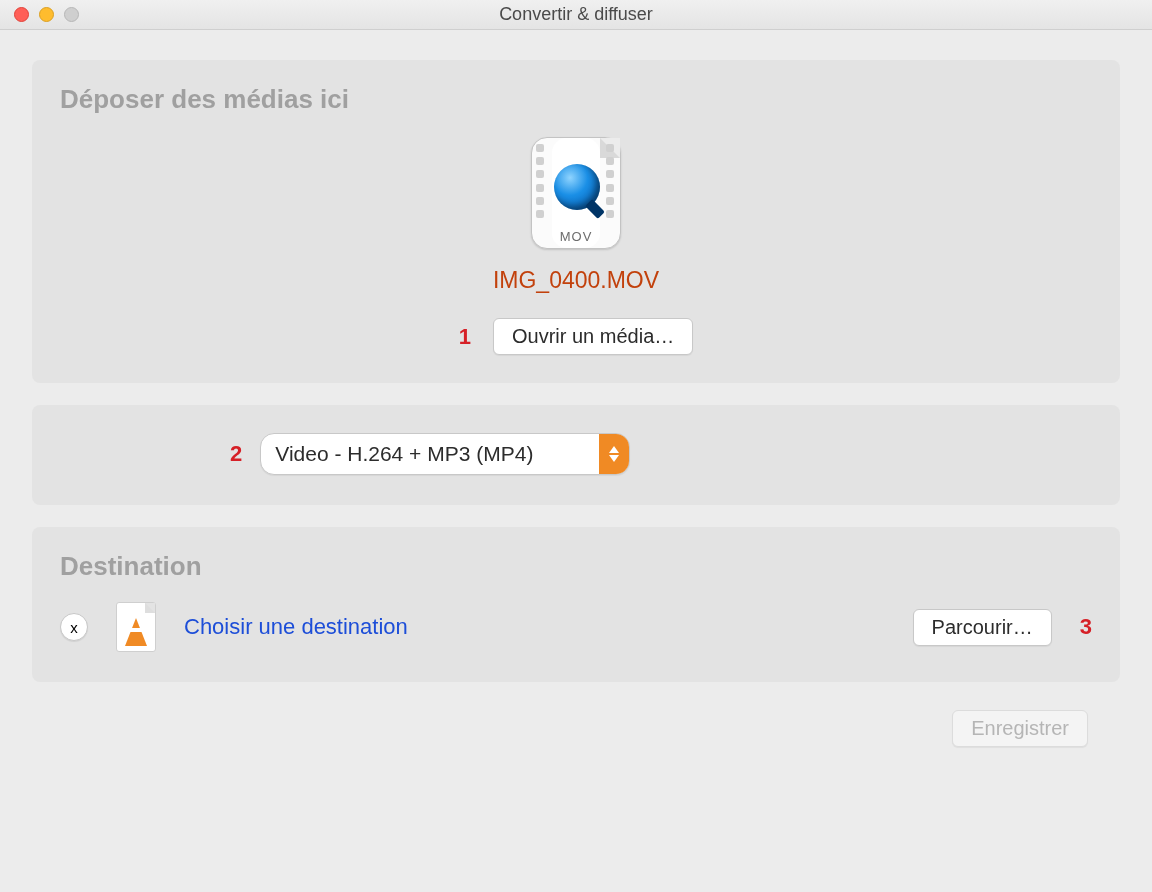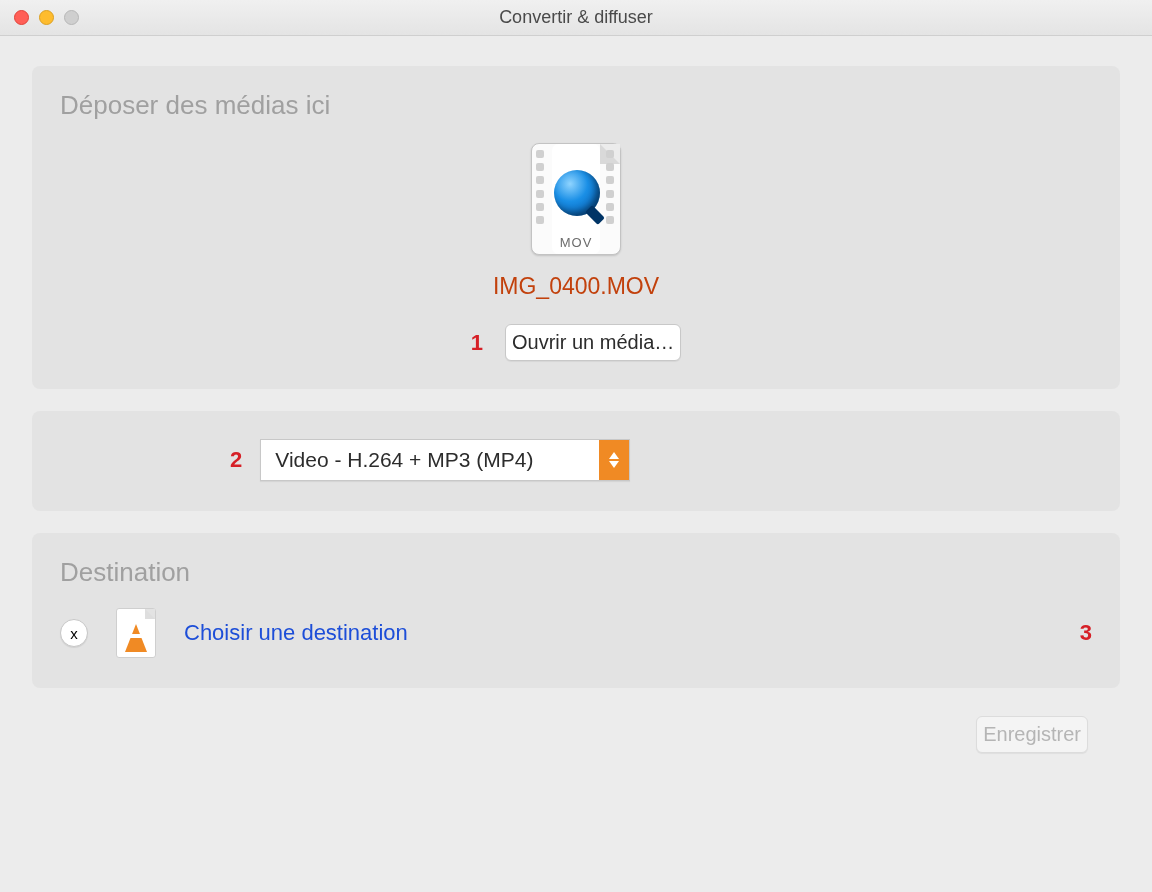--- a/index.html
+++ b/index.html
@@ -6,21 +6,21 @@
   body {
     width: 1152px;
     height: 892px;
     background: #ececec;
     font-family: -apple-system, "Helvetica Neue", Arial, sans-serif;
     font-size: 15px;
     overflow: hidden;
     color: #2c2c2c;
   }
   .titlebar {
-    height: 36px;
+    height: 30px;
     background: linear-gradient(#f0f0f0,#e4e4e4);
     border-bottom: 1px solid #cfcfcf;
     display: flex;
     align-items: center;
     position: relative;
   }
   .traffic-lights {
     display: flex;
     gap: 10px;
     margin-left: 14px;
@@ -46,36 +46,36 @@
     flex-direction: column;
     gap: 22px;
   }
   .panel {
     background: #e3e3e3;
     border-radius: 8px;
     padding: 24px 28px;
   }
   .panel h2 {
     font-size: 26px;
-    font-weight: 400;
+    font-weight: 700;
     color: #a0a0a0;
     margin-bottom: 16px;
   }
   .drop-panel { text-align: center; padding-bottom: 28px;}
   .file-area {
     display: flex;
     flex-direction: column;
     align-items: center;
     margin-top: 4px;
   }
   .mov-icon {
     width: 90px; height: 112px;
     background: #fff;
     border: 1px solid #c3c3c3;
-    border-radius: 8px;
+    border-radius: 16px;
     box-shadow: 0 1px 2px rgba(0,0,0,.15), inset -20px 0 0 rgba(0,0,0,.015), inset 20px 0 0 rgba(0,0,0,.015);
     position: relative;
     margin-bottom: 18px;
   }
   .mov-icon::before {
     content: "";
     position: absolute; top:0; right:0;
     width: 0; height:0;
     border-top: 20px solid #ececec;
     border-left: 20px solid #d9d9d9;
@@ -114,21 +114,21 @@
   }
   .filename {
     font-size: 23px;
     color: #c2410c;
     margin-bottom: 24px;
   }
   .btn {
     background: #fff;
     border: 1px solid #c8c8c8;
     border-radius: 6px;
-    padding: 6px 6px;
+    padding: 6px 18px;
     font-size: 20px;
     color: #2c2c2c;
     cursor: pointer;
     box-shadow: 0 1px 1px rgba(0,0,0,.06);
     font-family: inherit;
   }
   .open-media-row {
     display:flex; align-items:center; justify-content:center; gap:22px;
   }
   .anno {
@@ -136,21 +136,21 @@
     font-weight: 700;
     font-size: 22px;
   }
   .profile-row {
     display:flex; align-items:center; gap:18px;
     margin-top:4px; margin-left:170px;
   }
   .select-wrap {
     display:flex; align-items:stretch;
     border:1px solid #c8c8c8;
-    border-radius:0;
+    border-radius:14px;
     overflow:hidden;
     background:#fff;
     height:42px;
     box-shadow: 0 1px 1px rgba(0,0,0,.06);
   }
   .select-value{
     padding: 0 22px 0 14px;
     font-size:21px;
     display:flex; align-items:center;
     min-width:338px;
@@ -286,20 +286,21 @@
   </div>
 
   <div class="panel dest-panel">
     <h2>Destination</h2>
     <div class="dest-row">
       <button class="x-btn">x</button>
       <div class="vlc-file-icon">
         <div class="cone"></div>
       </div>
       <div class="dest-placeholder">Choisir une destination</div>
+      <button class="btn">Parcourir…</button>
       <span class="anno">3</span>
     </div>
   </div>
 
   <div class="footer">
     <button class="btn disabled">Enregistrer</button>
   </div>
 
 </div>
 

